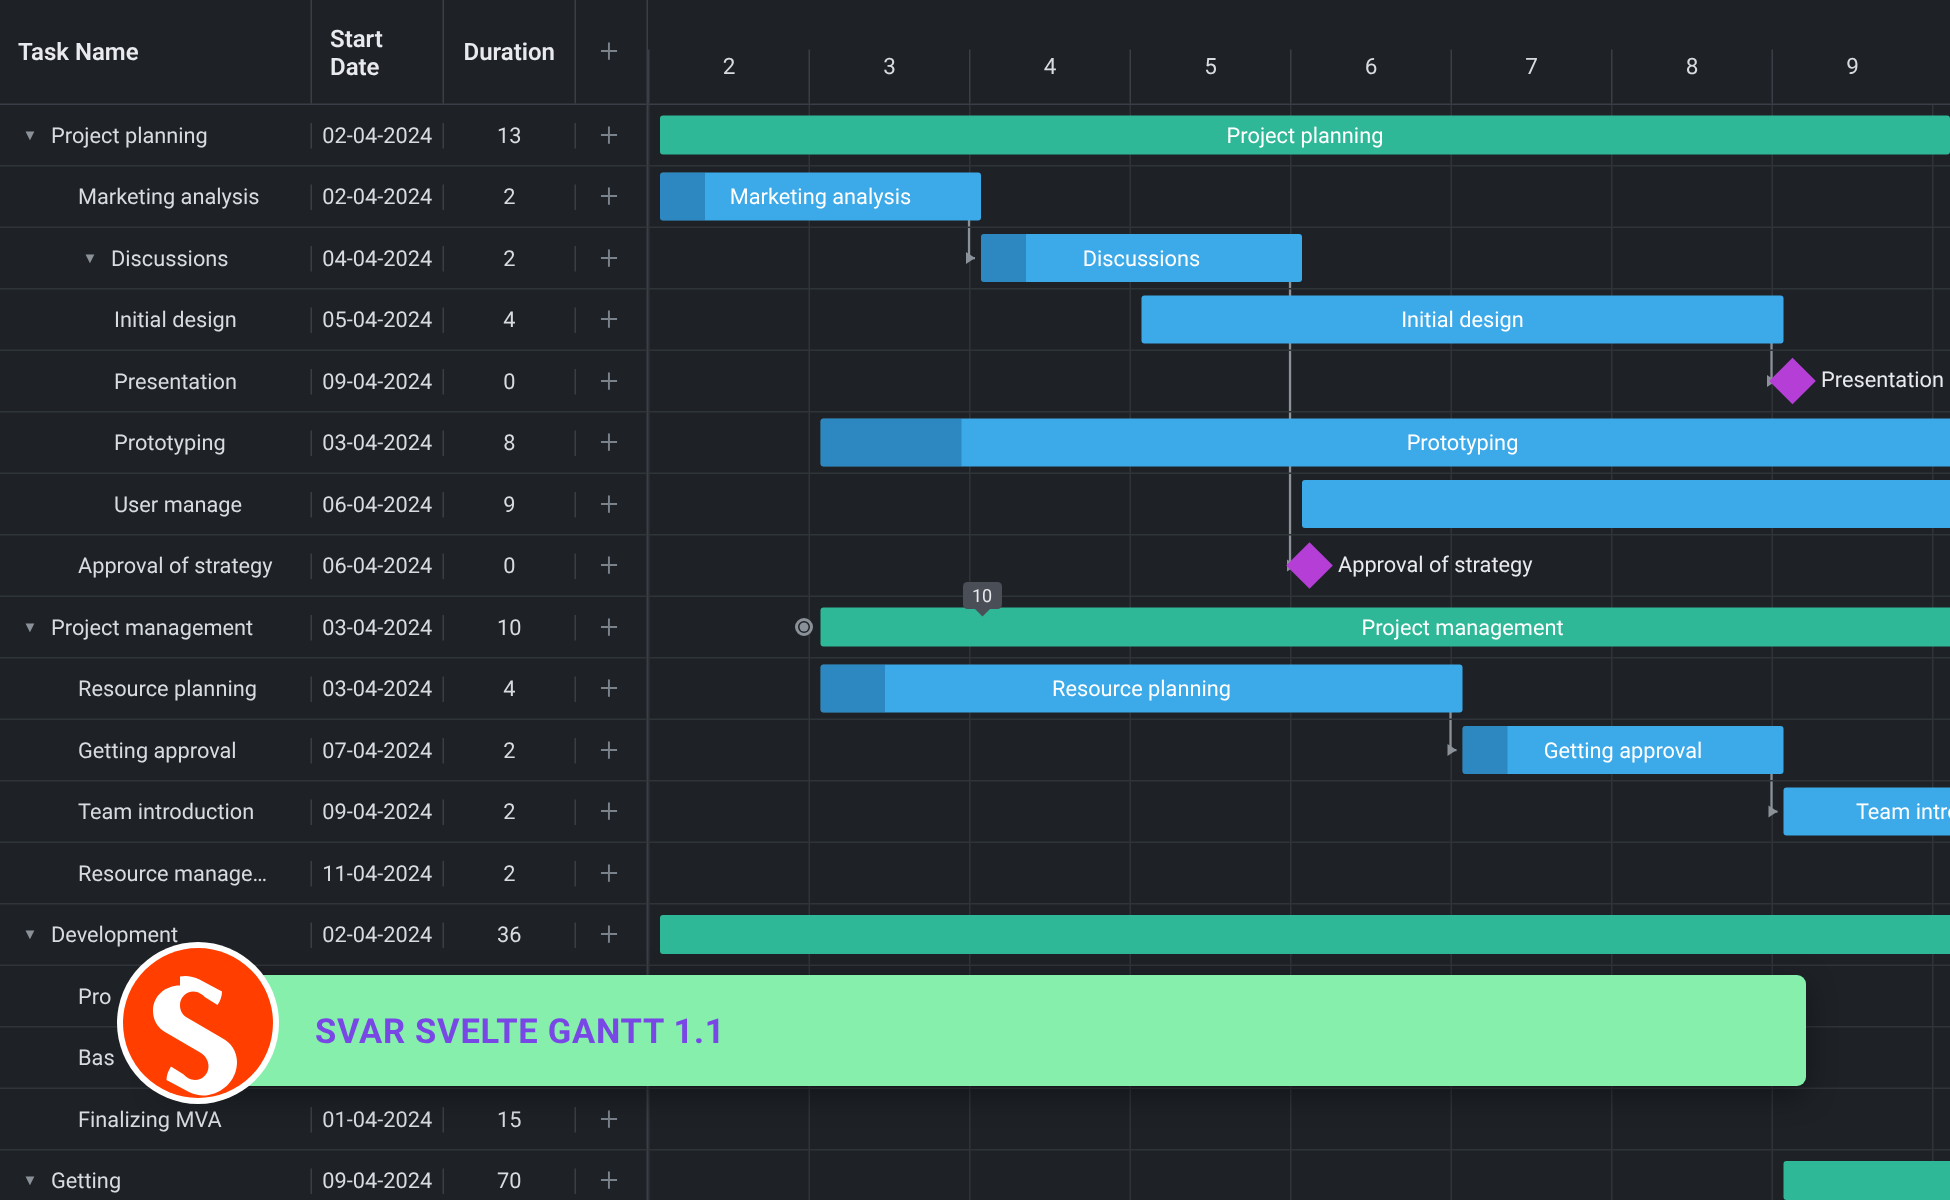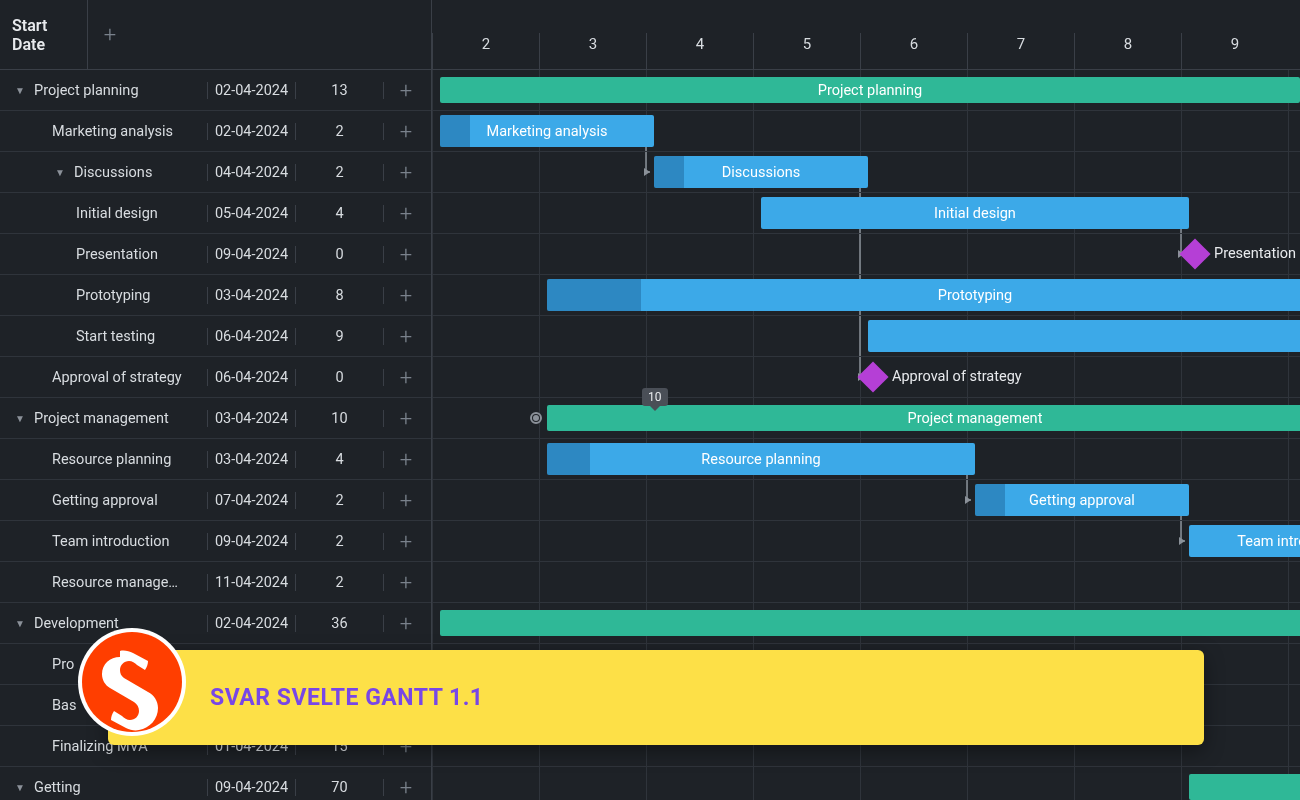--- a/index.html
+++ b/index.html
@@ -33,34 +33,36 @@
 .bar.summary{background:#2fb897;height:26px;top:7px}
 .bar.task{background:#3ca9e8}
 .bar .prog{position:absolute;left:0;top:0;bottom:0;background:rgba(0,40,80,0.25)}
 .bar span{position:relative;z-index:1}
 .milestone{position:absolute;width:22px;height:22px;background:#b53fd6;transform:rotate(45deg);top:9px;cursor:pointer}
 .ms-label{position:absolute;color:#e8eaed;font-size:14.5px;top:11px;white-space:nowrap}
 .badge{position:absolute;background:#4a4f57;color:#e8eaed;font-size:12px;padding:2px 6px;border-radius:3px}
 .badge::after{content:'';position:absolute;bottom:-5px;left:50%;margin-left:-5px;border:5px solid transparent;border-top-color:#4a4f57;border-bottom:none}
 .link-circle{position:absolute;width:12px;height:12px;border:2px solid #8b9199;border-radius:50%;background:#1e2227}
 .link-inner{position:absolute;width:6px;height:6px;background:#8b9199;border-radius:50%;top:1px;left:1px}
-.banner{position:absolute;left:108px;top:650px;width:1096px;height:95px;background:#fde047;border-radius:6px;display:flex;align-items:center;box-shadow:0 6px 20px rgba(0,0,0,0.4);z-index:10}
+.banner{position:absolute;left:108px;top:650px;width:1096px;height:74px;background:#86efac;border-radius:6px;display:flex;align-items:center;box-shadow:0 6px 20px rgba(0,0,0,0.4);z-index:10}
 .banner-title{font-size:23px;font-weight:700;color:#7847e6;margin-left:102px;letter-spacing:0.5px}
 .logo{position:absolute;left:72px;top:622px;width:120px;height:120px;z-index:11}
 svg.link{position:absolute;pointer-events:none;z-index:0}
 svg.link path{stroke:#8b9199;stroke-width:1.5;fill:none}
 svg.link polygon{fill:#8b9199}
 </style>
 </head>
 <body>
 
 <div class="gantt">
   <div class="grid">
     <div class="grid-header">
+      <div class="col col-name">Task Name</div>
       <div class="col col-start">Start Date</div>
+      <div class="col col-dur">Duration</div>
       <div class="col col-add">
           <span class="plus">+</span>
         </div>
     </div>
     <div class="grid-body" id="grid-body">
         <div class="row">
           <div class="col col-name indent-0">
             <span class="chev">▼</span>
             <span>Project planning</span>
           </div>
@@ -116,21 +118,21 @@
             <span>Prototyping</span>
           </div>
           <div class="col col-start">03-04-2024</div>
           <div class="col col-dur">8</div>
           <div class="col col-add">
             <span class="plus">+</span>
           </div>
         </div>
         <div class="row">
           <div class="col col-name indent-2">
-            <span>Start testing</span>
+            <span>User manage</span>
           </div>
           <div class="col col-start">06-04-2024</div>
           <div class="col col-dur">9</div>
           <div class="col col-add">
             <span class="plus">+</span>
           </div>
         </div>
         <div class="row">
           <div class="col col-name indent-1">
             <span>Approval of strategy</span>

